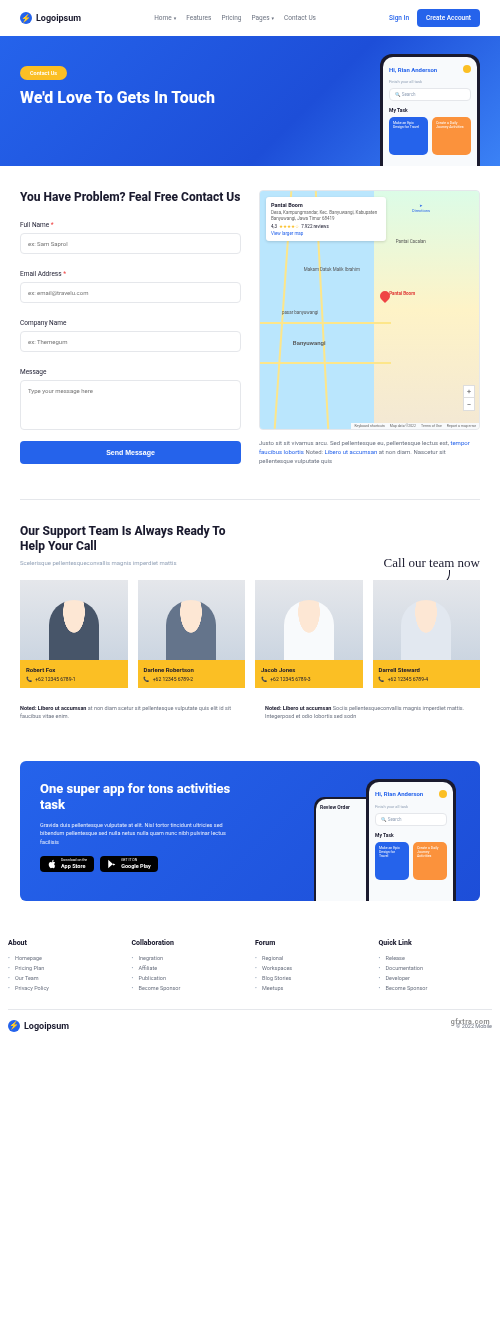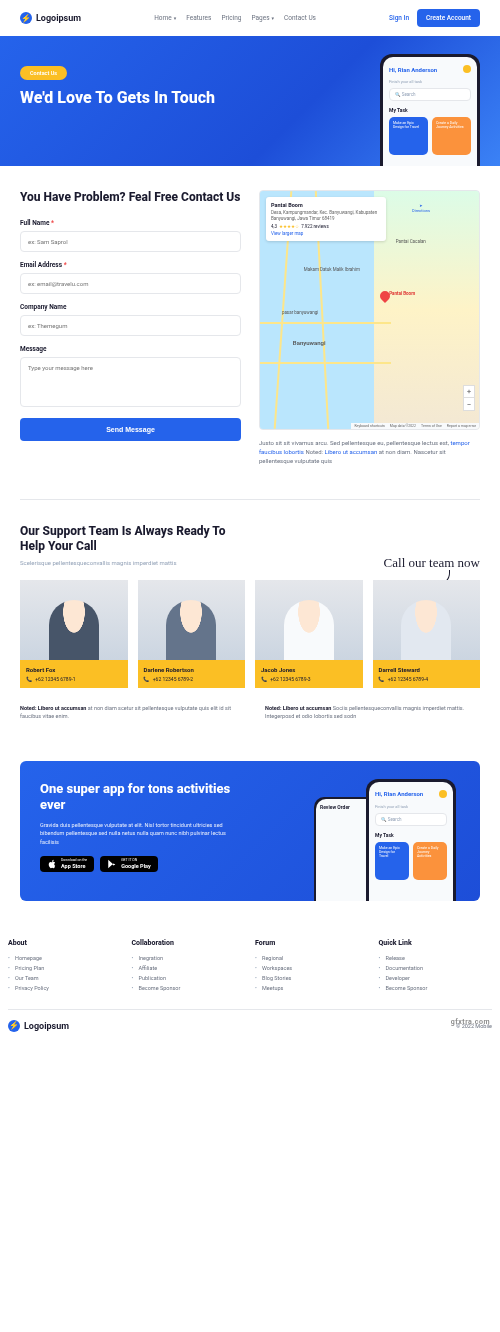--- a/index.html
+++ b/index.html
@@ -32,21 +32,21 @@
 .phone-cards { display:flex; gap:4px; }
 .phone-card { flex:1; height:38px; border-radius:5px; padding:4px; color:#fff; font-size:3.5px; }
 .pc-blue { background:#2563eb; }
 .pc-orange { background:#fb923c; }
 
 
 .contact { padding:24px 20px; display:flex; gap:18px; }
 .contact-left { flex:1; }
 .contact h2 { font-size:12px; font-weight:800; line-height:1.25; margin-bottom:14px; }
 .field { margin-bottom:9px; }
-.field label { font-size:6.5px; font-weight:700; display:block; margin-bottom:4px; }
+.field label { font-size:6.5px; font-weight:400; display:block; margin-bottom:4px;margin-top:16px; }
 .req { color:#ef4444; }
 .field input,.field textarea { width:100%; border:1px solid #e5e7eb; border-radius:4px; padding:6px 7px; font-size:6px; color:#94a3b8; background:#fff; font-family:inherit; }
 .field textarea { height:50px; resize:none; }
 .btn-submit { width:100%; background:#2563eb; color:#fff; border:none; padding:8px; border-radius:4px; font-size:7px; font-weight:600; cursor:pointer; }
 .contact-right { flex:1; }
 .map { width:100%; height:240px; background:#e0f2fe; border-radius:4px; position:relative; overflow:hidden; margin-bottom:8px; border:1px solid #e5e7eb; }
 .map-popup { position:absolute; top:6px; left:6px; background:#fff; border-radius:3px; padding:5px; width:120px; font-size:4.5px; box-shadow:0 1px 3px rgba(0,0,0,0.15); }
 .map-popup-title { font-weight:700; font-size:5.5px; margin-bottom:2px; }
 .map-popup-addr { color:#666; line-height:1.3; margin-bottom:2px; }
 .map-rating { display:flex; align-items:center; gap:2px; font-size:4.5px; }
@@ -291,21 +291,21 @@
       </div>
     </div>
   </div>
   <div class="notes">
     <div><b>Noted: Libero ut accumsan</b><span> at non diam scetur sit pellentesque vulputate quis elit id sit faucibus vitae enim.</span></div>
     <div><b>Noted: Libero ut accumsan</b><span> Sociis pellentesqueconvallis magnis imperdiet mattis. Integerposd et odio lobortis sed sodn</span></div>
   </div>
 </section>
 
 <section class="cta">
-  <h2>One super app for tons activities ever</h2>
+  <h2>One super app for tons activities task</h2>
   <p class="cta-sub">Gravida duis pellentesque vulputate at elit. Nisl tortor tincidunt ultricies sed bibendum pellentesque sed nulla netus nulla quam nunc nibh pulvinar lectus facilisis</p>
   <div class="stores">
     <a class="store-btn">
       <svg viewBox="0 0 24 24" fill="#fff">
             <path d="M18.7 19.5c-.8 1.2-1.7 2.4-3 2.4-1.3 0-1.7-.8-3.2-.8-1.5 0-2 .8-3.2.8-1.3 0-2.3-1.3-3.1-2.5C4.5 17 3.3 12.5 5 9.4c.8-1.5 2.3-2.5 3.9-2.5 1.3 0 2.5.8 3.3.8.8 0 2.2-1 3.7-.9.6 0 2.4.3 3.5 2-3 1.7-2.5 5.9.3 7.3-.5 1.4-1.2 2.7-2 3.4zM13 3.5c.7-.9 1.9-1.5 2.9-1.5.1 1.2-.3 2.3-1 3.2-.7.9-1.8 1.5-2.9 1.4-.2-1.1.3-2.3 1-3.1z"></path>
           </svg>
       <div class="store-txt"><span>Download on the</span><b>App Store</b></div>
     </a>
     <a class="store-btn">
       <svg viewBox="0 0 24 24" fill="#fff">

